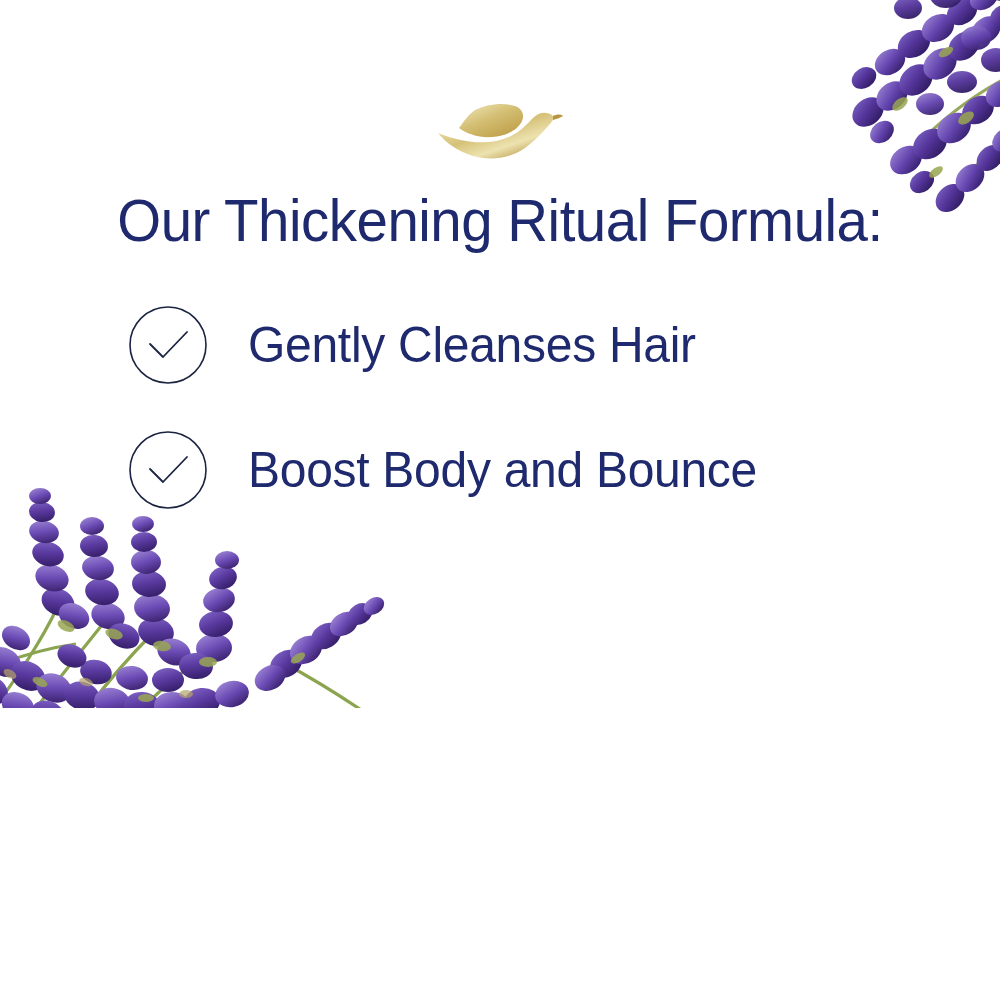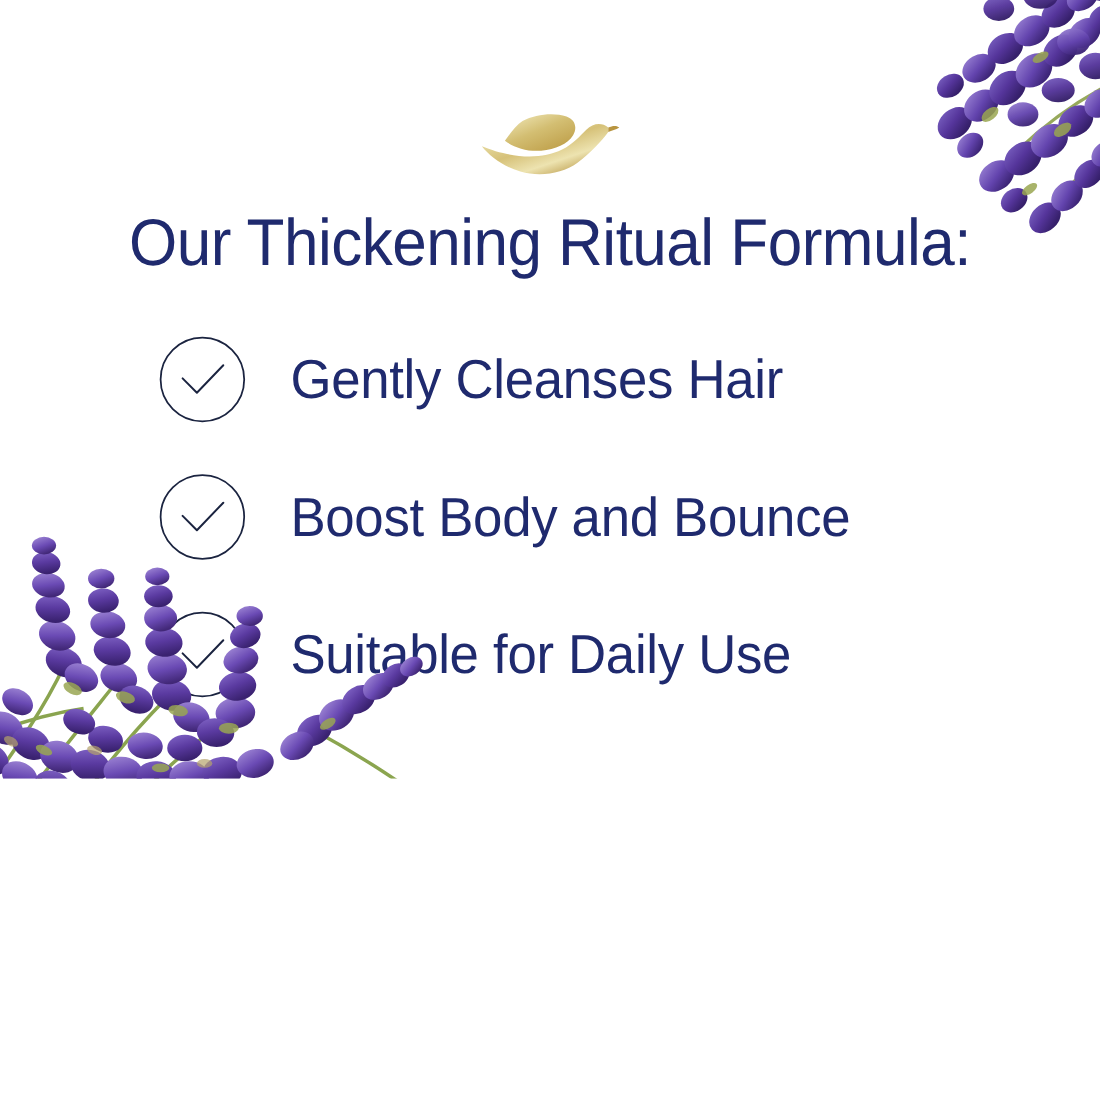--- a/index.html
+++ b/index.html
@@ -59,21 +59,21 @@
     letter-spacing: -0.5px;
     color: #1f2a6e;
     white-space: nowrap;
     transform: scaleX(0.94);
   }
 
   
   #benefit-list {
     position: absolute;
     top: 305px;
-    left: 144px;
+    left: 128px;
     width: 820px;
   }
   .benefit-row {
     display: flex;
     align-items: center;
     height: 80px;
     margin-bottom: 45px;
   }
   .benefit-row:last-child { margin-bottom: 0; }
 
@@ -235,29 +235,20 @@
       <span class="check-circle">
         <svg viewBox="0 0 80 80" xmlns="http://www.w3.org/2000/svg">
           <circle cx="40" cy="40" r="38" fill="none" stroke="#1B2440" stroke-width="1.6"></circle>
           <path d="M22 39 L35 52 L59 27" fill="none" stroke="#1B2440" stroke-width="1.8" stroke-linecap="round" stroke-linejoin="round"></path>
         </svg>
       </span>
       <span class="benefit-label">Boost Body and Bounce</span>
     </div>
 
 
-    <div class="benefit-row">
-      <span class="check-circle">
-        <svg viewBox="0 0 80 80" xmlns="http://www.w3.org/2000/svg">
-          <circle cx="40" cy="40" r="38" fill="none" stroke="#1B2440" stroke-width="1.6"></circle>
-          <path d="M22 39 L35 52 L59 27" fill="none" stroke="#1B2440" stroke-width="1.8" stroke-linecap="round" stroke-linejoin="round"></path>
-        </svg>
-      </span>
-      <span class="benefit-label">Suitable for Daily Use</span>
-    </div>
 
   </div>
 
   <svg id="lavender-bottom-left" class="lavender-decor" viewBox="0 0 420 250" xmlns="http://www.w3.org/2000/svg">
     <defs>
       <linearGradient id="budBL" x1="0" y1="0" x2="0.4" y2="1">
         <stop offset="0%" stop-color="#8468C9"></stop>
         <stop offset="55%" stop-color="#5A3AA0"></stop>
         <stop offset="100%" stop-color="#3A2270"></stop>
       </linearGradient>

